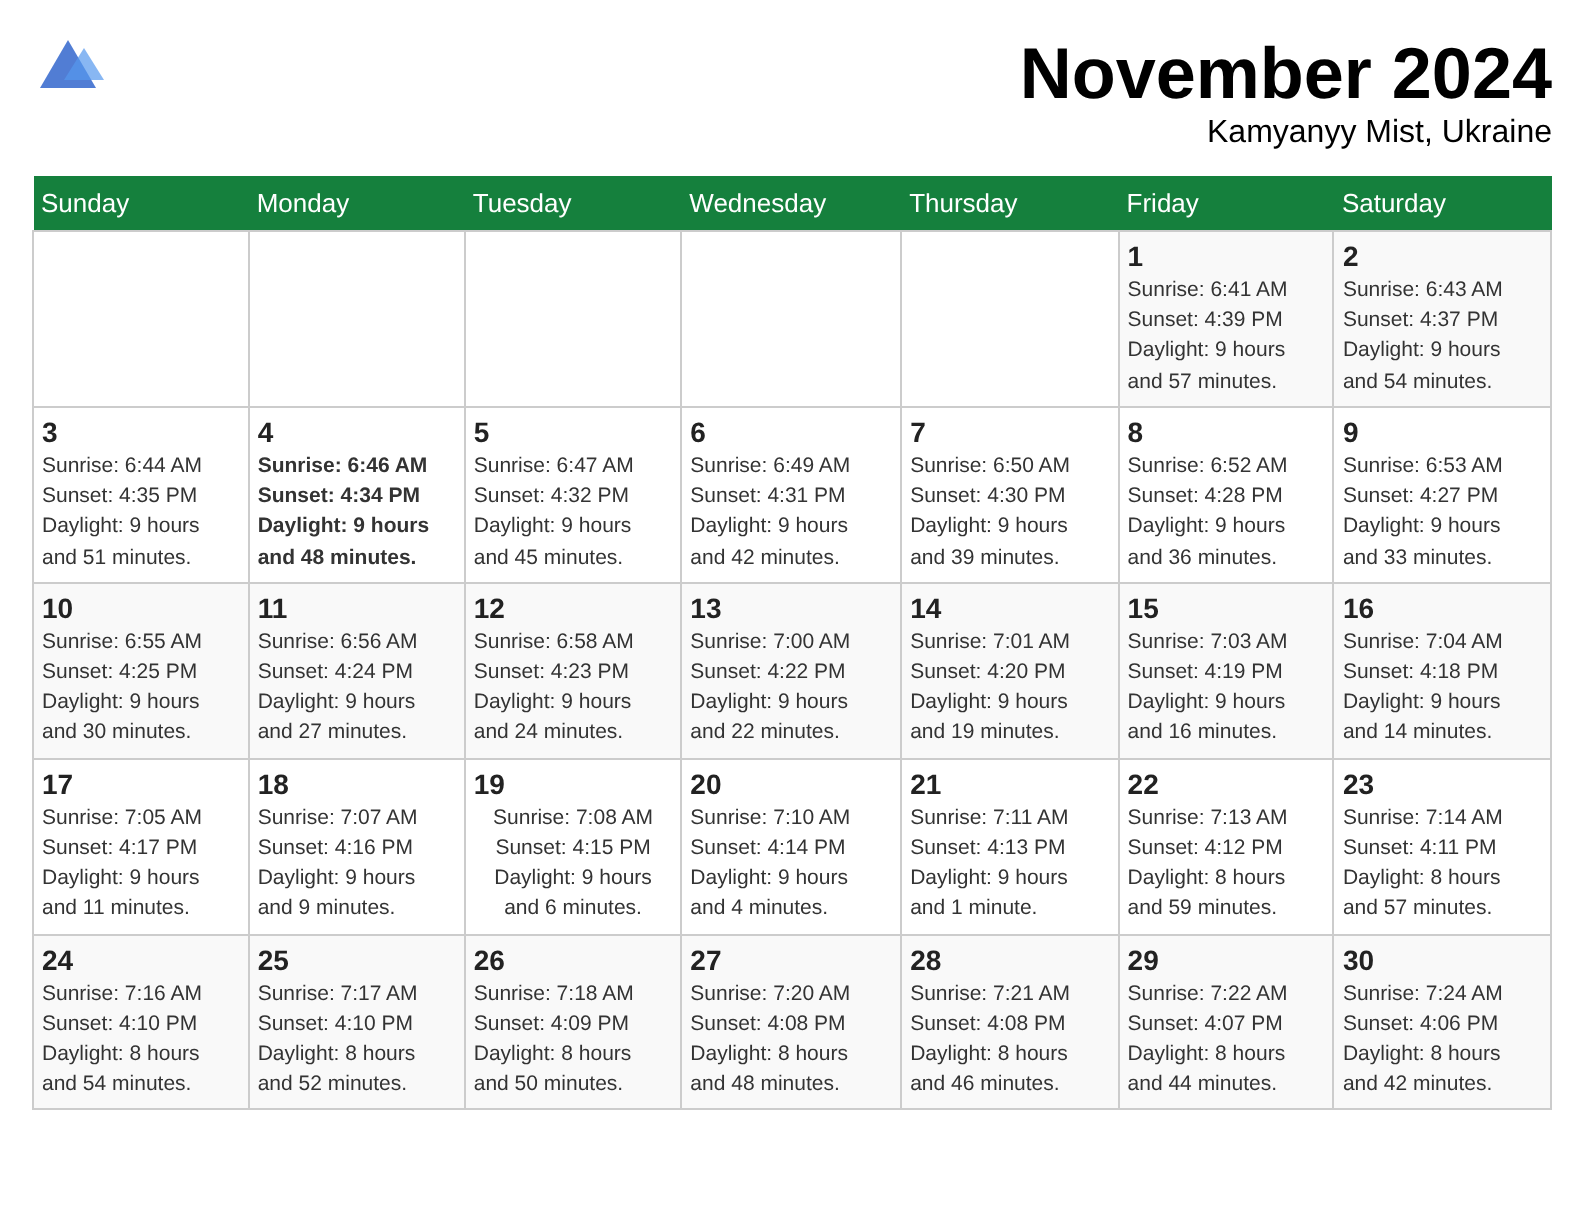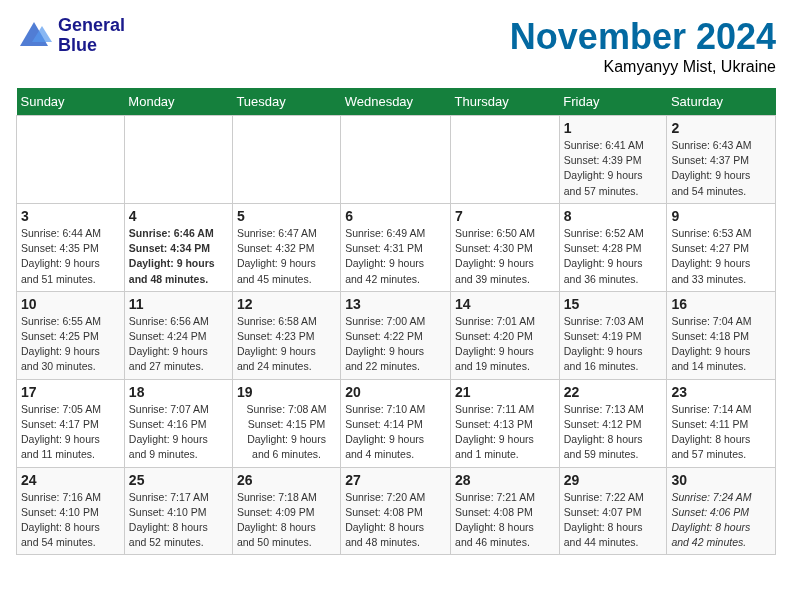--- a/index.html
+++ b/index.html
@@ -32,21 +32,21 @@
       width: 36px;
       height: 36px;
       margin-right: 6px;
     }
     .title-block {
       text-align: right;
     }
     .month-title {
       font-size: 36px;
       font-weight: bold;
-      color: #0369a1;
+      color: #000000;
     }
     .location {
       font-size: 16px;
       color: #000000;
     }
     table {
       width: 100%;
       border-collapse: collapse;
       font-size: 11px;
     }
@@ -88,24 +88,20 @@
 </head>
 <body>
 
 <div class="header">
   <div class="logo">
     <svg class="logo-icon" viewBox="0 0 36 36" xmlns="http://www.w3.org/2000/svg">
       <rect x="0" y="0" width="36" height="36" fill="white"></rect>
       <polygon points="18,4 32,28 4,28" fill="#3366cc" opacity="0.85"></polygon>
       <polygon points="26,8 36,24 16,24" fill="#5599ee" opacity="0.7"></polygon>
     </svg>
-    <div class="logo-text">
-      <span>General</span>
-      <span>Blue</span>
-    </div>
   </div>
   <div class="title-block">
     <div class="month-title">November 2024</div>
     <div class="location">Kamyanyy Mist, Ukraine</div>
   </div>
 </div>
 
 <table>
   <thead>
     <tr>
@@ -331,20 +327,20 @@
         </td>
         <td>
           <span class="day-num">29</span>
           <div class="day-info" style="white-space: pre-line;">Sunrise: 7:22 AM
 Sunset: 4:07 PM
 Daylight: 8 hours
 and 44 minutes.</div>
         </td>
         <td>
           <span class="day-num">30</span>
-          <div class="day-info" style="white-space: pre-line; font-style: italic;">Sunrise: 7:24 AM
+          <div class="day-info" style="white-space: pre-line;">Sunrise: 7:24 AM
 Sunset: 4:06 PM
 Daylight: 8 hours
 and 42 minutes.</div>
         </td>
       </tr>
     </tbody>
 </table>
 
 </body></html>

